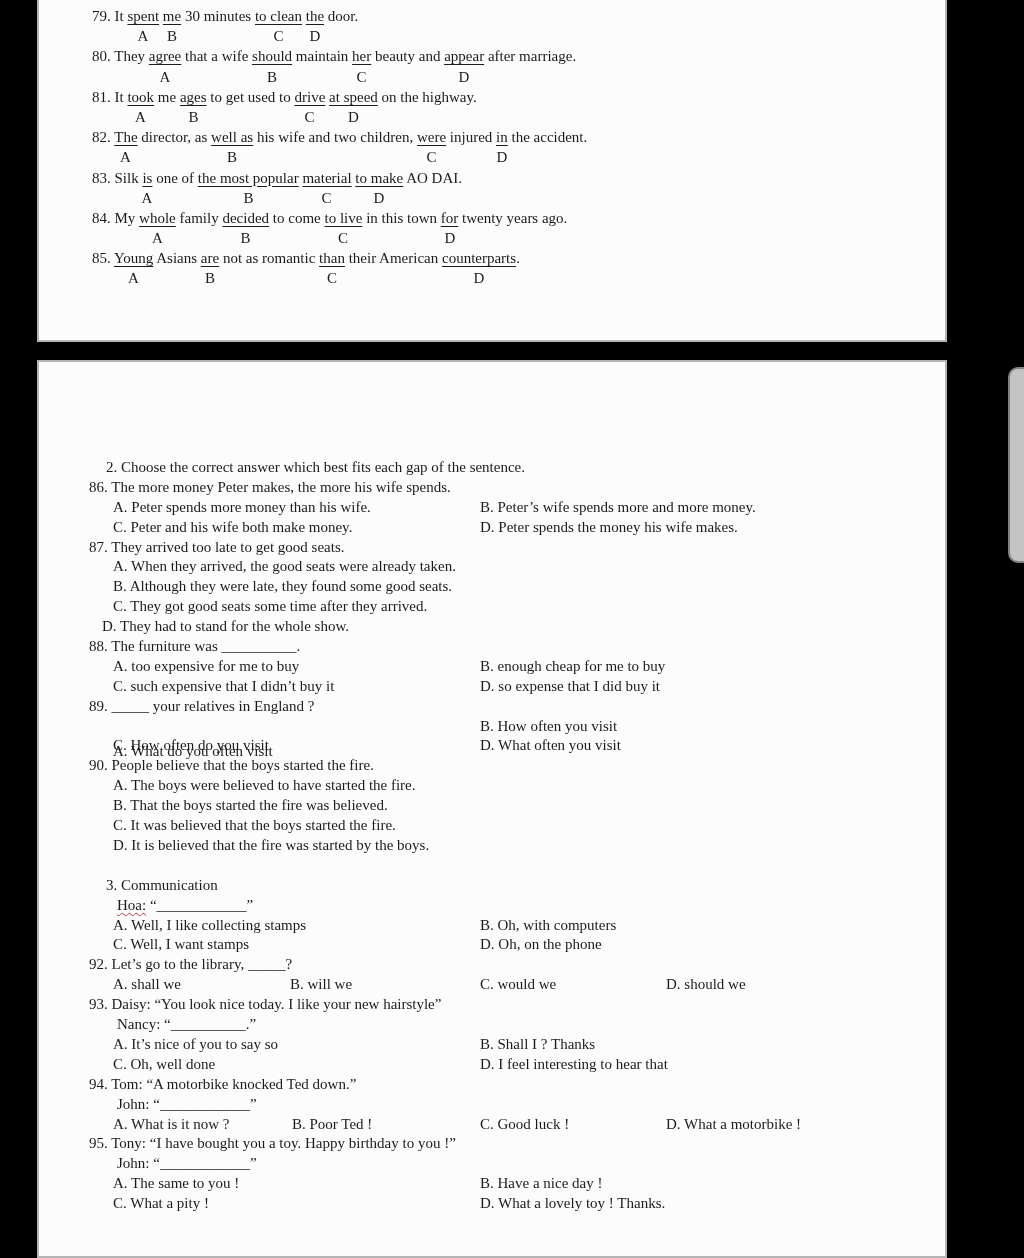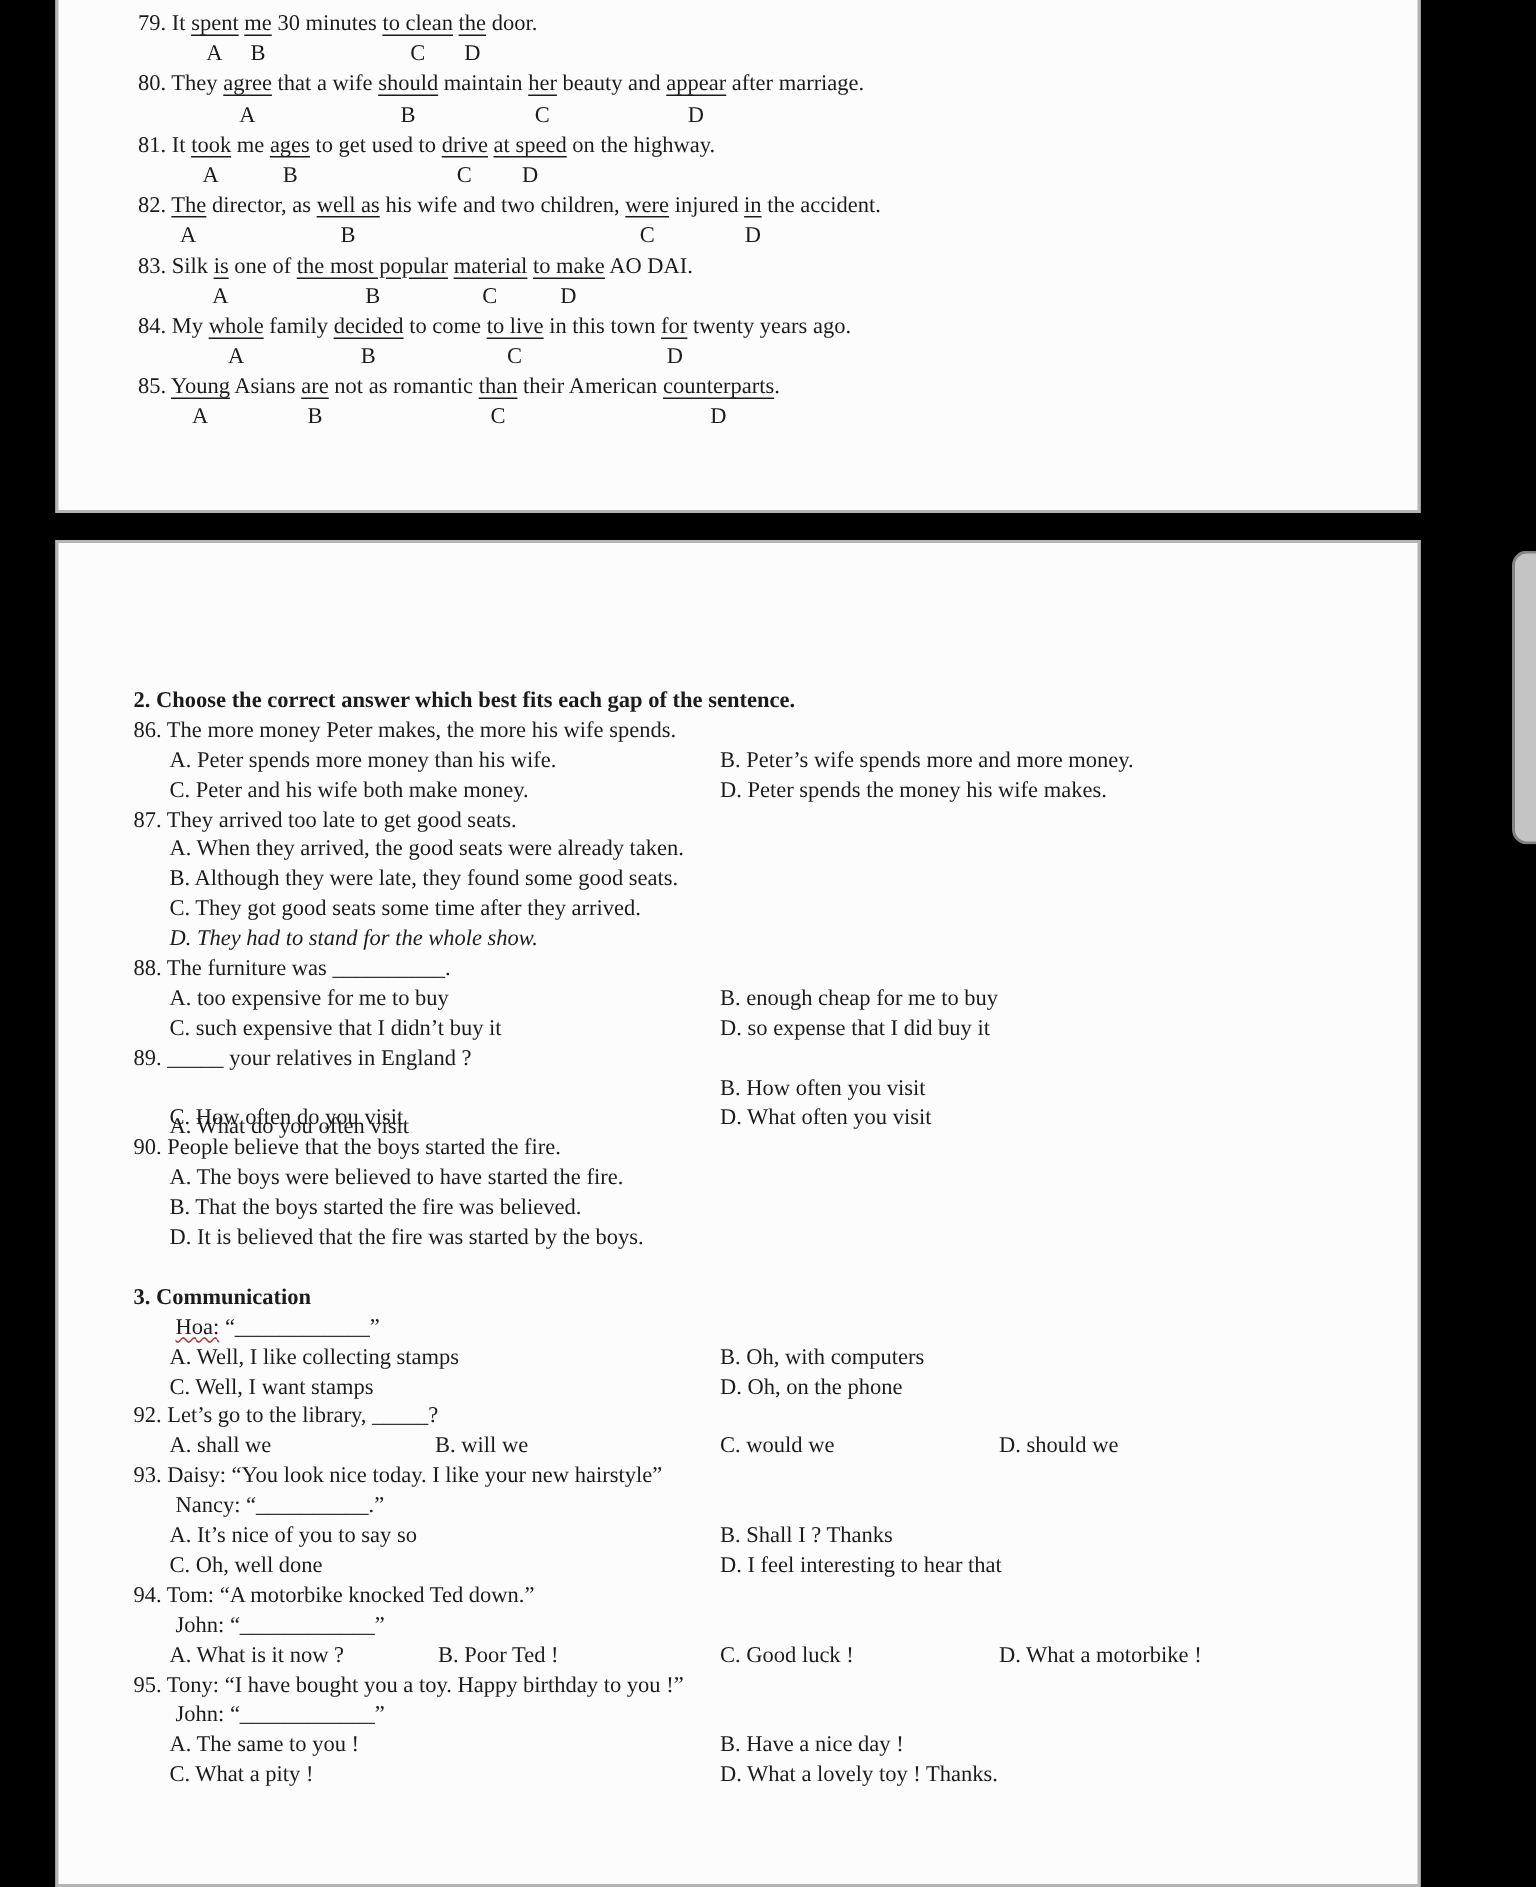--- a/index.html
+++ b/index.html
@@ -23,21 +23,21 @@
   .q-sentence{height:20.2px;line-height:20.2px;padding-left:53px;white-space:nowrap;}
   .q-letters{position:relative;height:20.2px;}
   .ans-letter{position:absolute;top:0;line-height:20.2px;}
   .u{text-decoration:underline;text-decoration-thickness:1px;text-underline-offset:2.5px;}
   .sq{text-decoration:underline;text-decoration-style:wavy;text-decoration-color:#b73a3a;text-decoration-thickness:1px;text-underline-offset:2px;}
   
   #p2-content{position:absolute;top:96px;left:0;width:100%;}
   .p2row{position:relative;height:19.9px;line-height:19.9px;white-space:nowrap;}
   .p2row > span{position:absolute;top:0;}
   .p2row.gap{margin-top:20px;}
-  .bold{font-weight:bold;}
+  .bold{font-weight:normal;margin-left:17px;}
   
   #scroll-thumb{
     position:absolute;left:1008px;top:367px;width:18px;height:196px;
     background:#c4c4c4;border:2px solid #828282;border-right:none;
     border-radius:10px 0 0 10px;box-sizing:border-box;
   }
 </style>
 </head>
 <body>
 
@@ -137,21 +137,21 @@
         <div class="p2row">
           <span style="left: 74px;">A. When they arrived, the good seats were already taken.</span>
         </div>
         <div class="p2row">
           <span style="left: 74px; font-family: Liberation Serif, serif;">B. Although they were late, they found some good seats.</span>
         </div>
         <div class="p2row">
           <span style="left: 74px;">C. They got good seats some time after they arrived.</span>
         </div>
         <div class="p2row">
-          <span style="left: 74px; font-style: italic;">D. They had to stand for the whole show.</span>
+          <span style="left: 63px;">D. They had to stand for the whole show.</span>
         </div>
         <div class="p2row">
           <span style="left: 50px;"><span class="">88. The furniture was __________.</span></span>
         </div>
         <div class="p2row">
           <span style="left: 74px;">A. too expensive for me to buy</span>
           <span style="left: 441px;">B. enough cheap for me to buy</span>
         </div>
         <div class="p2row">
           <span style="left: 74px;">C. such expensive that I didn’t buy it</span>
@@ -169,20 +169,23 @@
           <span style="left: 441px;">D. What often you visit</span>
         </div>
         <div class="p2row">
           <span style="left: 50px;"><span class="">90. People believe that the boys started the fire.</span></span>
         </div>
         <div class="p2row">
           <span style="left: 74px;">A. The boys were believed to have started the fire.</span>
         </div>
         <div class="p2row">
           <span style="left: 74px;">B. That the boys started the fire was believed.</span>
+        </div>
+        <div class="p2row">
+          <span style="left: 74px;">C. It was believed that the boys started the fire.</span>
         </div>
         <div class="p2row">
           <span style="left: 74px;">D. It is believed that the fire was started by the boys.</span>
         </div>
         <div class="p2row gap">
           <span class="bold" style="left: 50px;">3. Communication</span>
         </div>
         <div class="p2row">
           <span style="left: 78px;"><span class="sq">Hoa:</span><span class=""> “____________”</span></span>
         </div>

